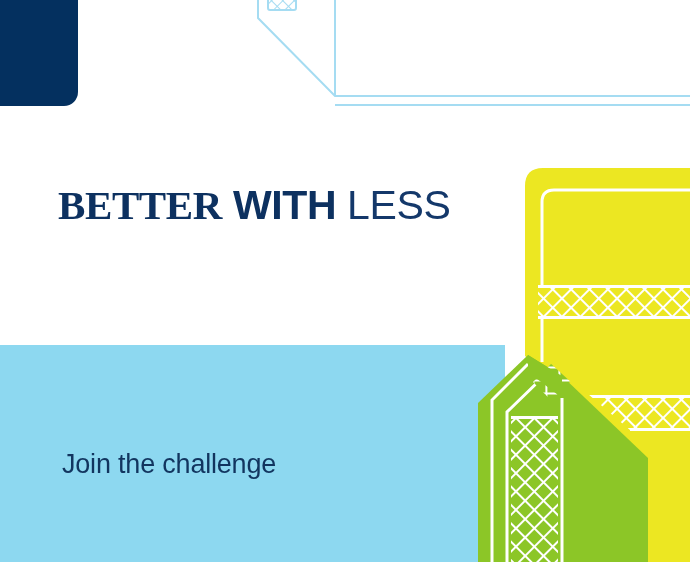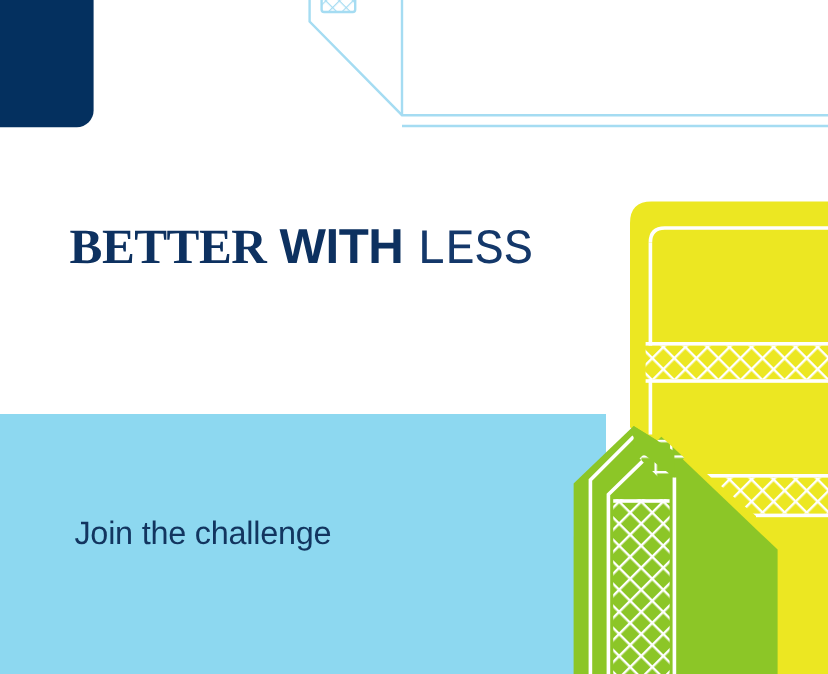--- a/index.html
+++ b/index.html
@@ -68,39 +68,39 @@
     left: 58px;
     top: 182px;
     color: #0d3160;
     font-size: 41px;
     line-height: 46px;
     letter-spacing: -0.4px;
     white-space: nowrap;
   }
   .headline .w-bold   { font-weight: 700; font-family: Liberation Serif, serif; }
   .headline .w-med    { font-weight: 600; }
-  .headline .w-light  { font-weight: 300; color:#14386a;font-family:Liberation Mono, monospace; }
+  .headline .w-light  { font-weight: 300; color:#14386a; }
 
   .subhead {
     position: absolute;
     left: 58px;
     top: 232px;
     color: #12355f;
     font-size: 33px;
     line-height: 40px;
     font-weight: 400;
     letter-spacing: -0.2px;
     white-space: nowrap;
   }
 
   
   .cta-join {
     position: absolute;
     left: 62px;
-    top: 428px;
+    top: 448px;
     color: #12355f;
     font-size: 27px;
     line-height: 32px;
     font-weight: 400;
     letter-spacing: -0.2px;
     white-space: nowrap;
   }
   .cta-url {
     position: absolute;
     left: 60px;

